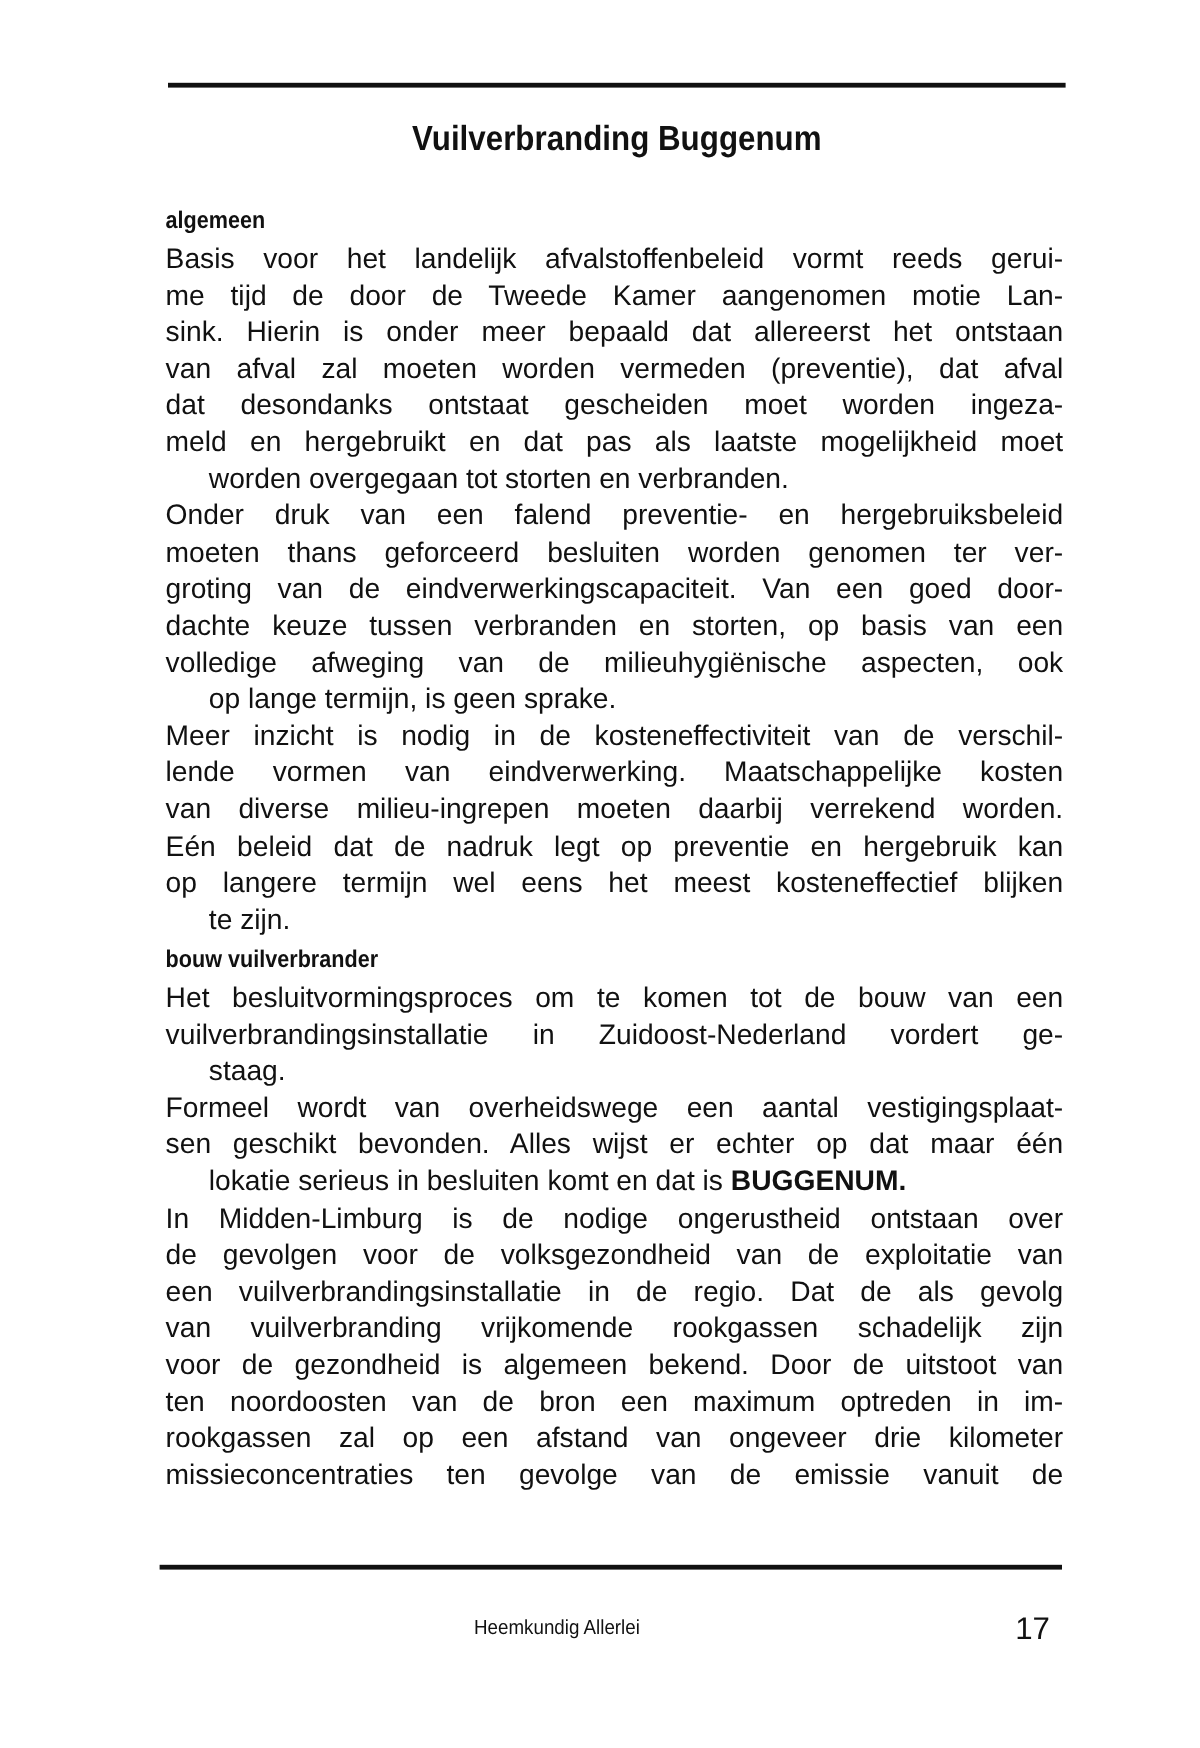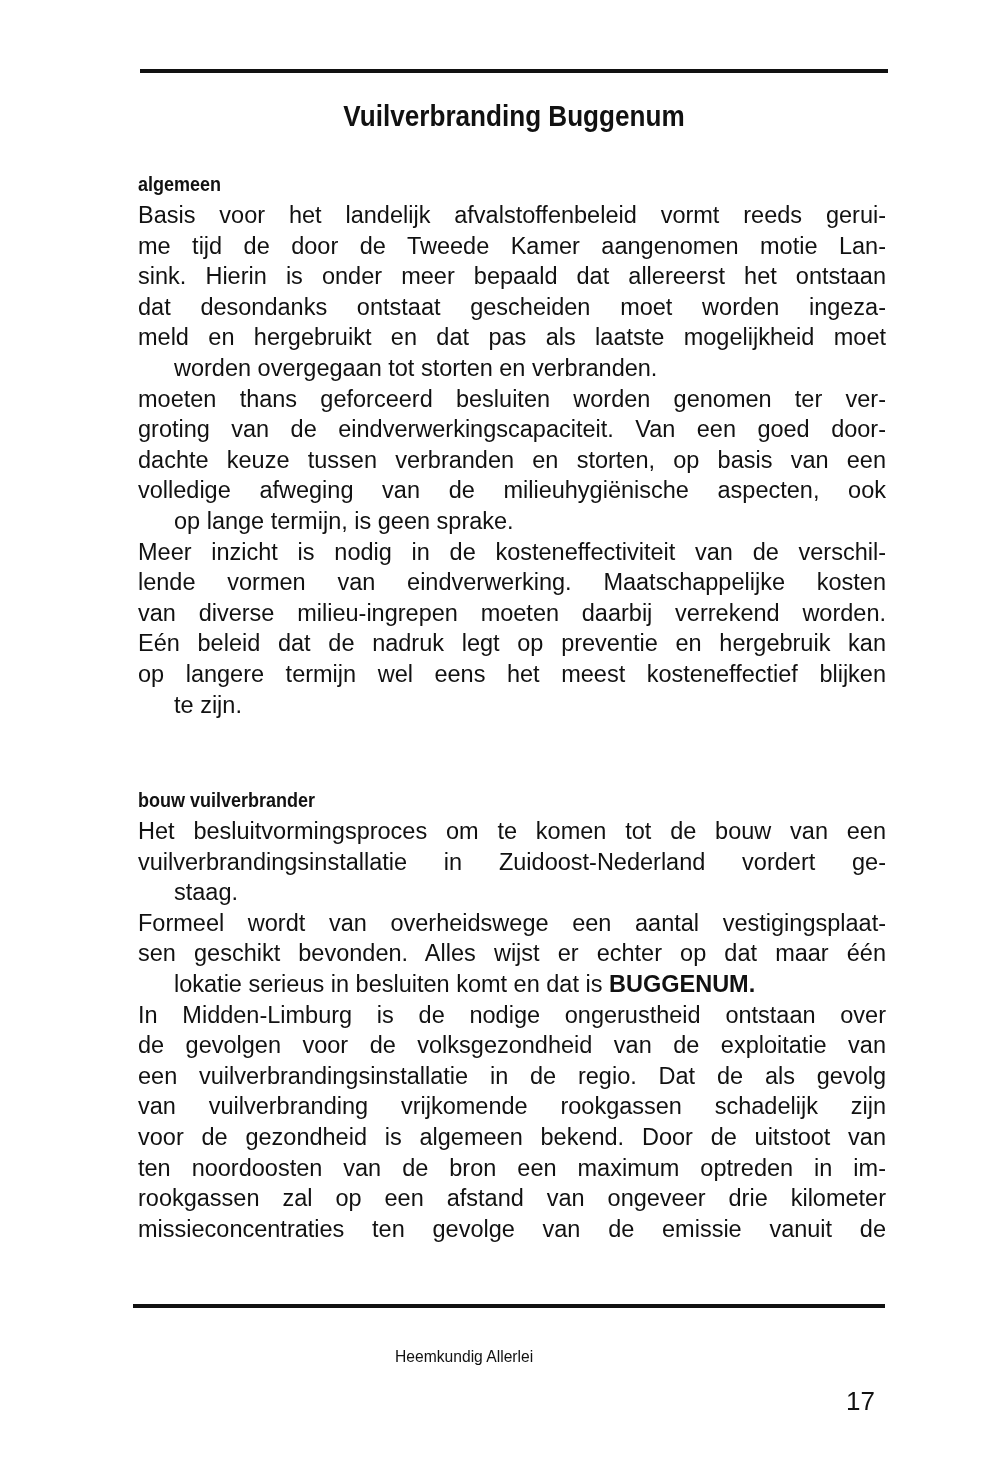--- a/index.html
+++ b/index.html
@@ -79,39 +79,40 @@
       left: 395px;
       font-size: 17px;
       transform: scaleX(0.92);
       transform-origin: left;
     }
     .page-number {
       position: absolute;
       top: 1342px;
       left: 846px;
       font-size: 26px;
-      margin-top: 44px;
     }
     .bold-word { font-weight: bold; }
   </style>
 </head>
 <body>
 
 <div class="rule top"></div>
 
 <div class="title">Vuilverbranding Buggenum</div>
 
 <div class="content" style="top:168px;">
   <div class="heading">algemeen</div>
   <div class="line"><span class="inner">Basis voor het landelijk afvalstoffenbeleid vormt reeds gerui-</span></div>
   <div class="line"><span class="inner">me tijd de door de Tweede Kamer aangenomen motie Lan-</span></div>
   <div class="line"><span class="inner">sink. Hierin is onder meer bepaald dat allereerst het ontstaan</span></div>
+  <div class="line"><span class="inner">van afval zal moeten worden vermeden (preventie), dat afval</span></div>
   <div class="line"><span class="inner">dat desondanks ontstaat gescheiden moet worden ingeza-</span></div>
   <div class="line"><span class="inner">meld en hergebruikt en dat pas als laatste mogelijkheid moet</span></div>
   <div class="line last"><span class="inner">worden overgegaan tot storten en verbranden.</span></div>
+  <div class="line"><span class="inner">Onder druk van een falend preventie- en hergebruiksbeleid</span></div>
   <div class="line"><span class="inner">moeten thans geforceerd besluiten worden genomen ter ver-</span></div>
   <div class="line"><span class="inner">groting van de eindverwerkingscapaciteit. Van een goed door-</span></div>
   <div class="line"><span class="inner">dachte keuze tussen verbranden en storten, op basis van een</span></div>
   <div class="line"><span class="inner">volledige afweging van de milieuhygiënische aspecten, ook</span></div>
   <div class="line last"><span class="inner">op lange termijn, is geen sprake.</span></div>
   <div class="line"><span class="inner">Meer inzicht is nodig in de kosteneffectiviteit van de verschil-</span></div>
   <div class="line"><span class="inner">lende vormen van eindverwerking. Maatschappelijke kosten</span></div>
   <div class="line"><span class="inner">van diverse milieu-ingrepen moeten daarbij verrekend worden.</span></div>
   <div class="line"><span class="inner">Eén beleid dat de nadruk legt op preventie en hergebruik kan</span></div>
   <div class="line"><span class="inner">op langere termijn wel eens het meest kosteneffectief blijken</span></div>

